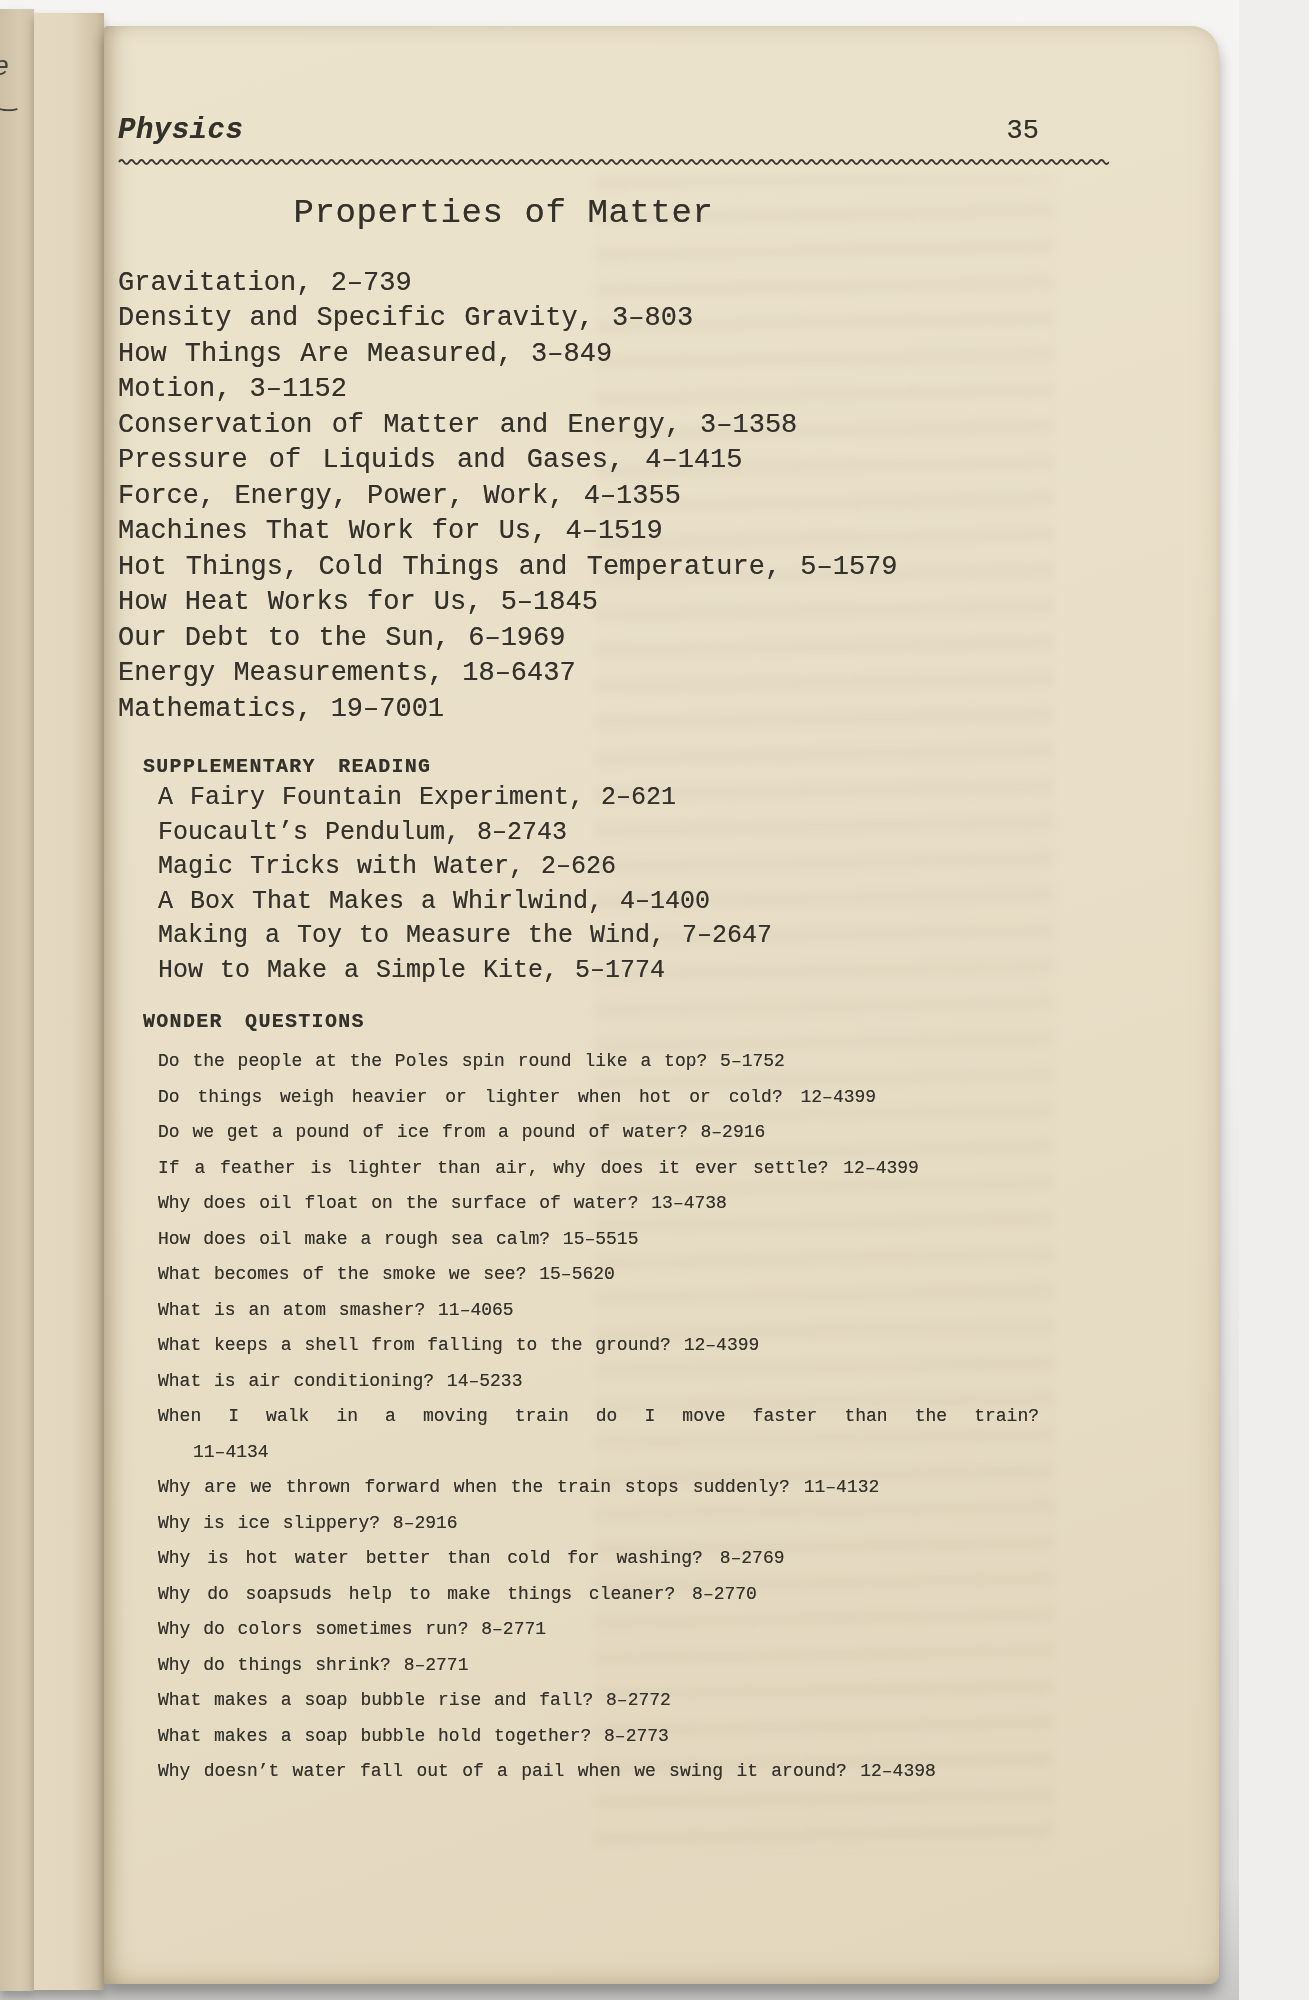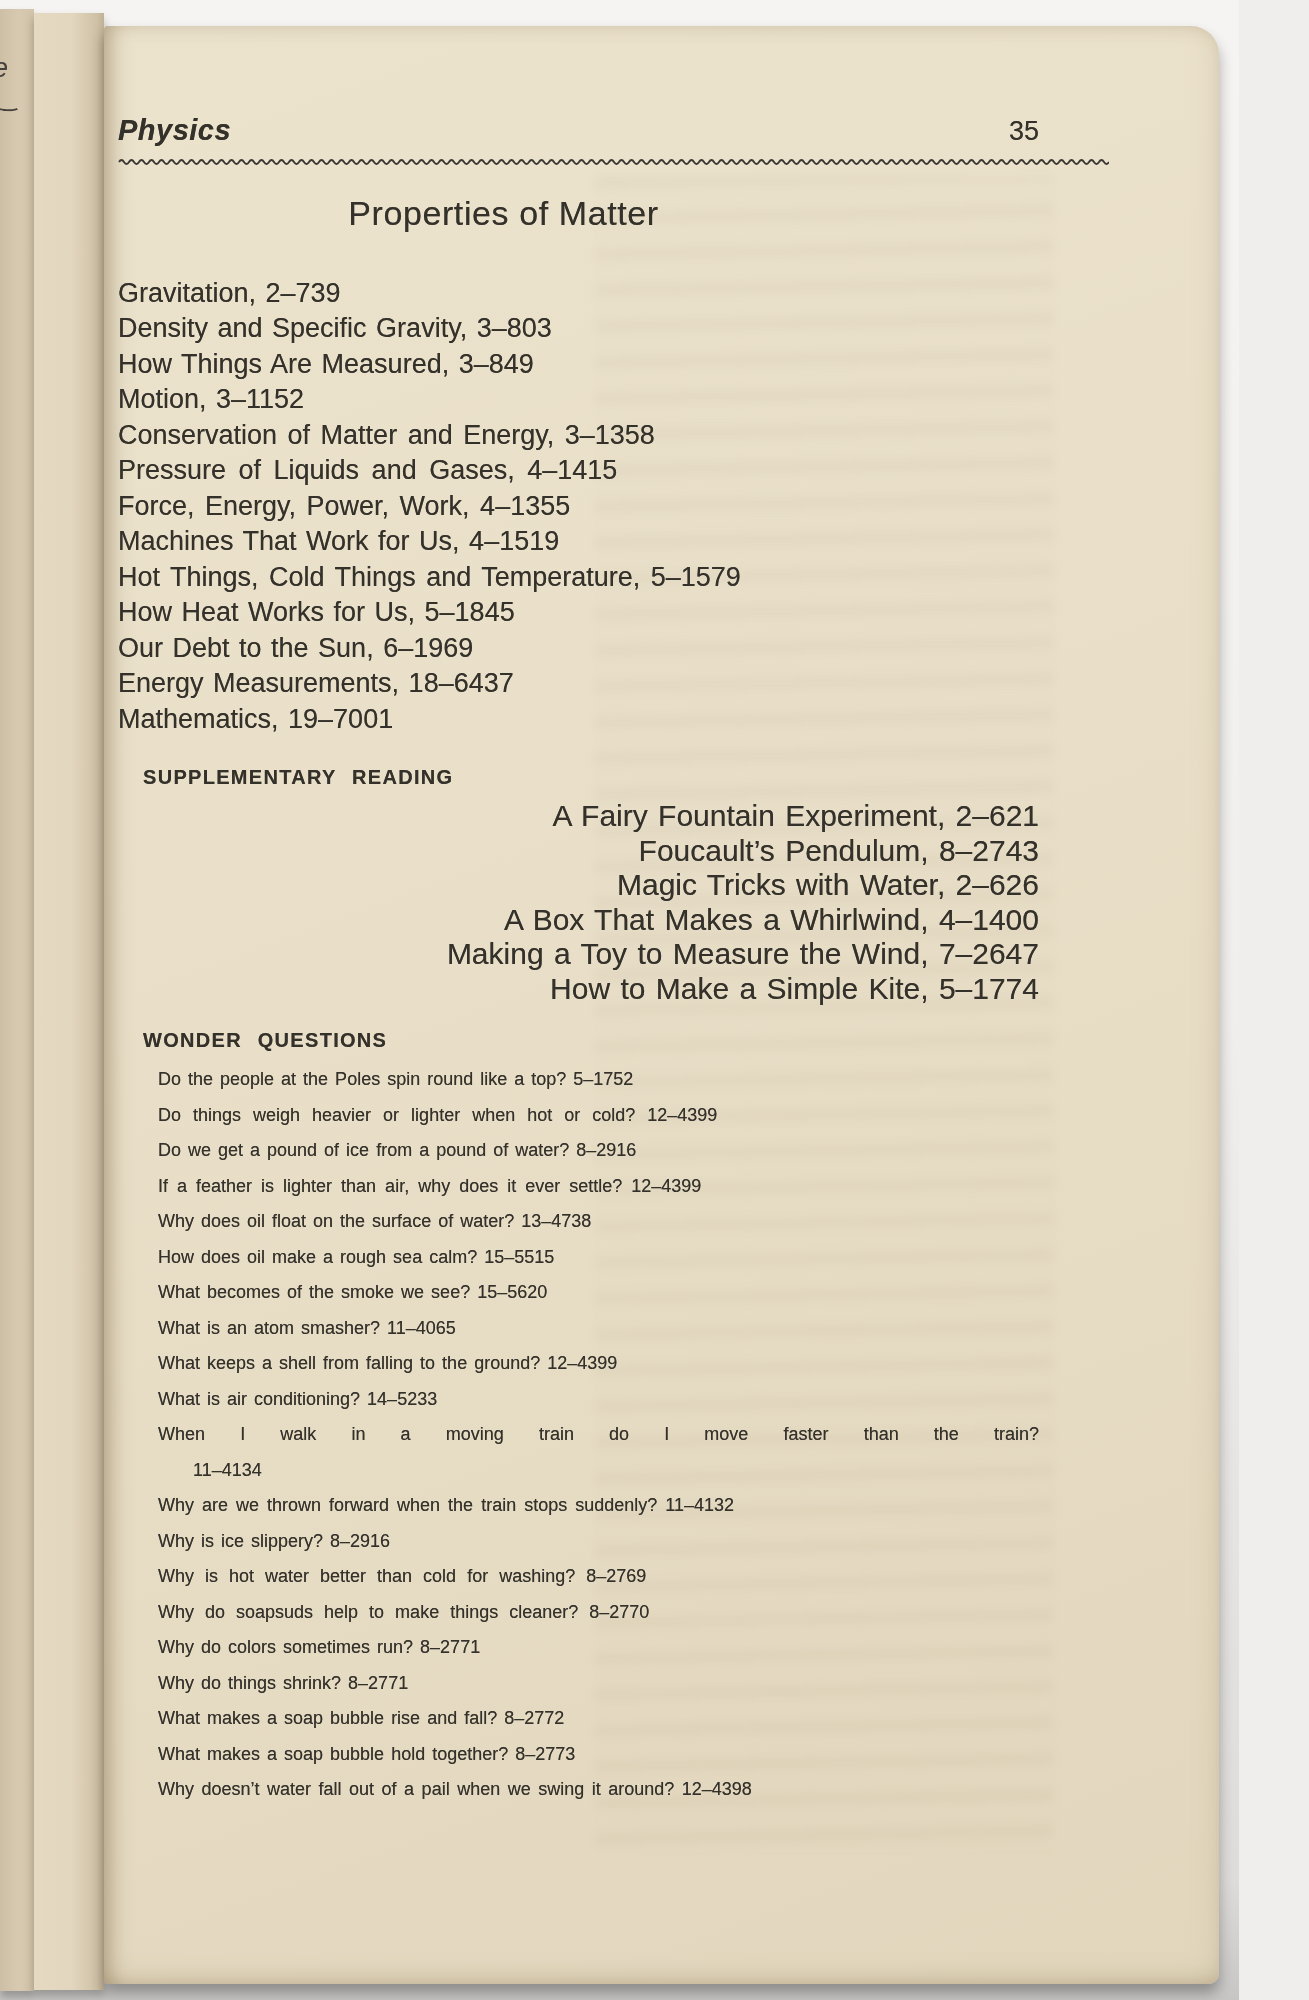--- a/index.html
+++ b/index.html
@@ -1,19 +1,19 @@
 <!DOCTYPE html>
 <html><head>
 <meta charset="utf-8">
 <style>
   html,body{margin:0;padding:0;}
   body{width:1309px;height:2000px;background:#efeeec;}
   .photo{position:relative;width:1239px;height:2000px;overflow:hidden;
     background:linear-gradient(180deg,#f5f4f2 0%,#f0efed 50%,#dddcda 94%,#c7c6c4 100%);
-    font-family:Liberation Sans, sans-serif;}
+    font-family:Liberation Mono, monospace;}
   
   .edge-strip-a{position:absolute;left:0;top:9px;width:34px;height:1982px;
     background:linear-gradient(90deg,#cdbfa6 0%,#d8cab1 55%,#d2c4aa 100%);
     box-shadow:0 6px 8px rgba(0,0,0,.25);}
   .frag-e{position:absolute;left:-7px;top:44px;font-style:italic;font-size:27px;color:#45413a;}
   .frag-curve{position:absolute;left:-12px;top:86px;width:30px;height:12px;
     border:2px solid #45413a;border-color:transparent transparent #45413a transparent;
     border-radius:50%;transform:rotate(8deg);}
   .edge-strip-b{position:absolute;left:34px;top:13px;width:70px;height:1977px;
     background:linear-gradient(90deg,#e6d9c2 0%,#e3d6be 55%,#cfc1a6 90%,#bfb096 100%);
@@ -31,29 +31,29 @@
     opacity:.28;filter:blur(5px);pointer-events:none;}
   .content{position:absolute;inset:0;padding:88px 180px 0 14px;color:#34312b;
     text-shadow:0 0 .6px rgba(52,49,43,.65);}
   .running-head{display:flex;justify-content:space-between;align-items:baseline;}
   .head-left{font-style:italic;font-weight:700;font-size:29px;letter-spacing:.5px;}
   .head-right{font-size:27px;}
   .wavy{display:block;margin-top:9px;width:991px;height:10px;}
   .title{margin:27px 150px 0 0;text-align:center;font-size:34px;font-weight:400;
     letter-spacing:.6px;line-height:1.2;}
   ul{list-style:none;margin:0;padding:0;}
-  .topics{margin-top:42px;font-size:27px;line-height:35.5px;word-spacing:2px;}
+  .topics{margin-top:32px;font-size:27px;line-height:35.5px;word-spacing:2px;}
   .topics li:nth-child(5){word-spacing:3px;}
   .topics li:nth-child(6){word-spacing:5px;}
   .topics li:nth-child(7){word-spacing:3px;}
   .topics li:nth-child(9){word-spacing:3px;}
   .sec-heading{margin:26px 0 0 25px;font-size:20px;font-weight:700;
     letter-spacing:1.3px;word-spacing:9px;line-height:28px;}
   .sec-heading.wq{margin-top:20px;}
-  .supp{margin-top:8px;padding-left:40px;font-size:30px;line-height:34.5px;word-spacing:2px;text-align:right;}
+  .supp{margin-top:0;padding-left:40px;font-size:25px;line-height:34.5px;word-spacing:2px;}
   .questions{margin-top:8px;padding-left:40px;font-size:18px;line-height:35.5px;word-spacing:2px;}
   .questions li:nth-child(2){word-spacing:7px;}
   .questions li:nth-child(4){word-spacing:4px;}
   .questions li:nth-child(12){word-spacing:3px;}
   .questions li:nth-child(14){word-spacing:6px;}
   .questions li:nth-child(15){word-spacing:6px;}
   .questions li:nth-child(20){word-spacing:2.5px;}
   .wrapped .l1{display:block;text-align:justify;text-align-last:justify;word-spacing:2px;}
   .wrapped .l2{display:block;padding-left:35px;}
 </style>

